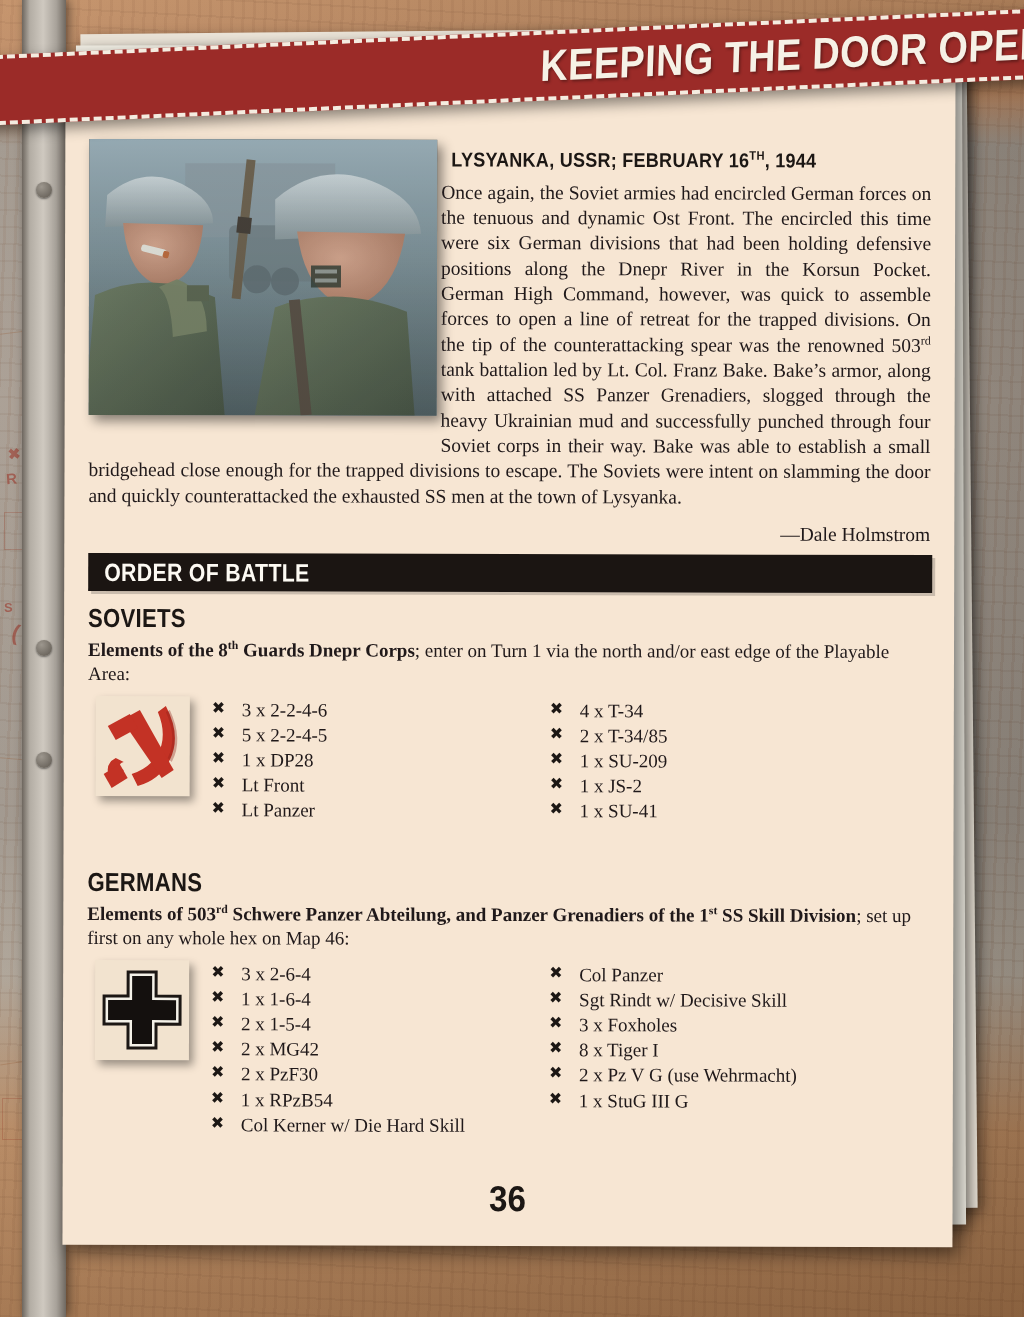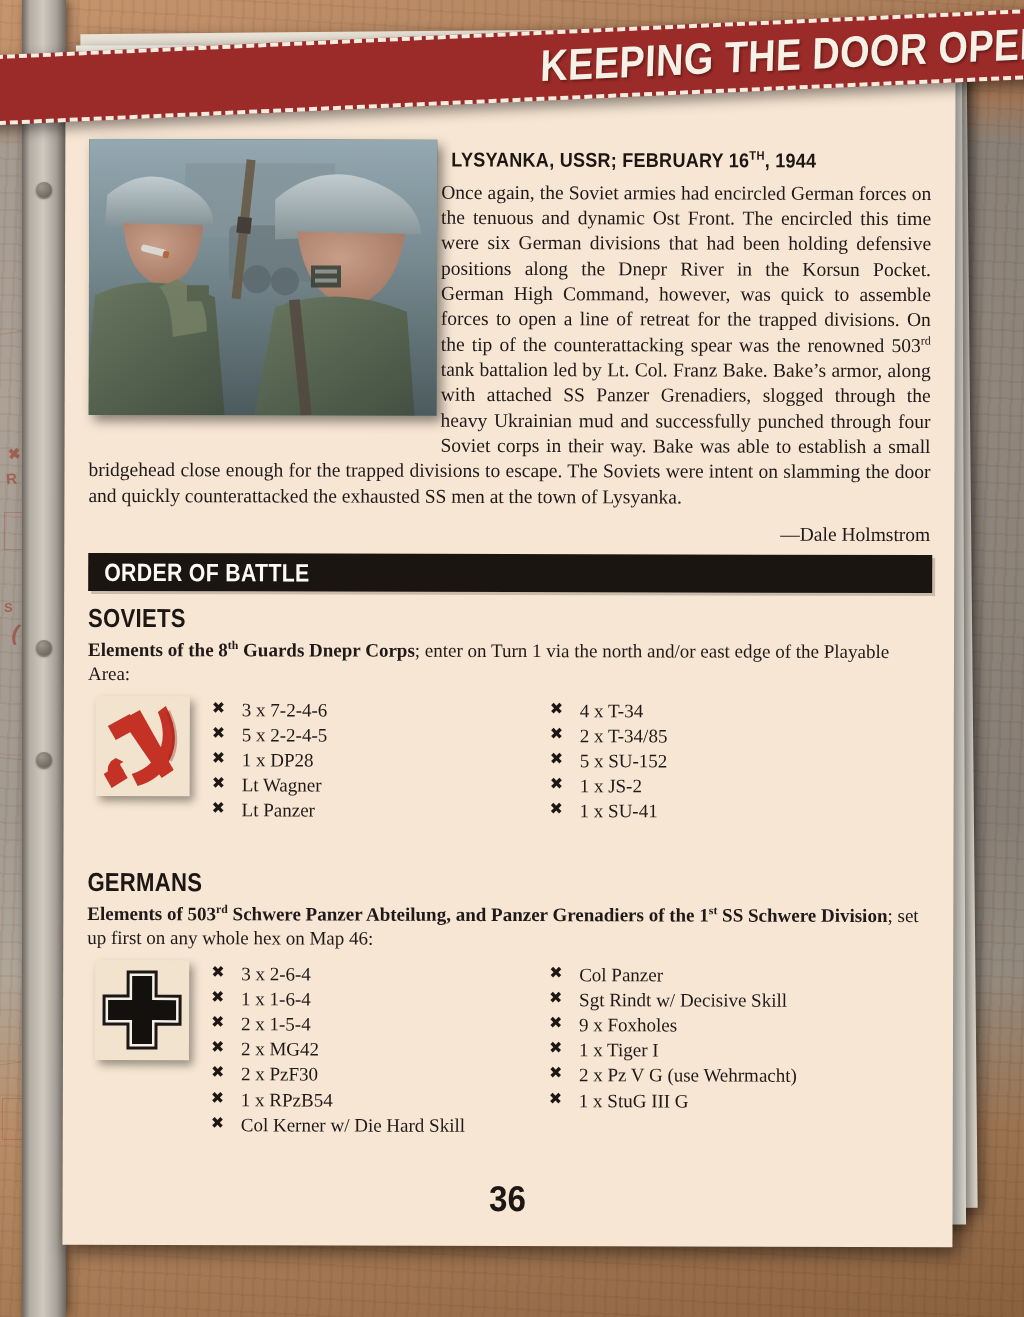--- a/index.html
+++ b/index.html
@@ -207,43 +207,43 @@
             <path d="M8 78 l16 -10 l8 14 l-16 10 z"></path>
           </g>
           <g fill="#8d1f16" opacity=".35">
             <path d="M74 14 q14 30 2 52 l-4 -4 q10 -20 -2 -46 z"></path>
           </g>
         </svg>
       </div>
       <div class="cols">
         <div class="col">
           <ul class="units">
-            <li><span class="star">✖</span><span>3 x 7-2-4-6</span></li>
+            <li><span class="star">✖</span><span>3 x 2-2-4-6</span></li>
             <li><span class="star">✖</span><span>5 x 2-2-4-5</span></li>
             <li><span class="star">✖</span><span>1 x DP28</span></li>
-            <li><span class="star">✖</span><span>Lt Wagner</span></li>
+            <li><span class="star">✖</span><span>Lt Front</span></li>
             <li><span class="star">✖</span><span>Lt Panzer</span></li>
           </ul>
         </div>
         <div class="col right">
           <ul class="units">
             <li><span class="star">✖</span><span>4 x T-34</span></li>
             <li><span class="star">✖</span><span>2 x T-34/85</span></li>
-            <li><span class="star">✖</span><span>5 x SU-152</span></li>
+            <li><span class="star">✖</span><span>1 x SU-209</span></li>
             <li><span class="star">✖</span><span>1 x JS-2</span></li>
             <li><span class="star">✖</span><span>1 x SU-41</span></li>
           </ul>
         </div>
       </div>
     </div>
   </div>
 
   <div class="faction" id="germans">
     <h2>GERMANS</h2>
-    <p class="intro"><b><span>Elements of 503</span><sup>rd</sup><span> Schwere Panzer Abteilung, and Panzer Grenadiers of the 1</span><sup>st</sup><span> SS Schwere Division</span></b><span>; set up first on any whole hex on Map 46:</span></p>
+    <p class="intro"><b><span>Elements of 503</span><sup>rd</sup><span> Schwere Panzer Abteilung, and Panzer Grenadiers of the 1</span><sup>st</sup><span> SS Skill Division</span></b><span>; set up first on any whole hex on Map 46:</span></p>
     <div class="unitblock">
       <div class="emblem">
         <svg viewBox="0 0 94 100" aria-hidden="true">
           <g transform="translate(47,50)">
             <path d="M-14,-38 H14 V-14 H38 V14 H14 V38 H-14 V14 H-38 V-14 H-14 Z" fill="#f4f1e8" stroke="#1c1714" stroke-width="3"></path>
             <path d="M-10,-34 H10 V-10 H34 V10 H10 V34 H-10 V10 H-34 V-10 H-10 Z" fill="#14100e"></path>
           </g>
         </svg>
       </div>
       <div class="cols">
@@ -255,22 +255,22 @@
             <li><span class="star">✖</span><span>2 x MG42</span></li>
             <li><span class="star">✖</span><span>2 x PzF30</span></li>
             <li><span class="star">✖</span><span>1 x RPzB54</span></li>
             <li><span class="star">✖</span><span>Col Kerner w/ Die Hard Skill</span></li>
           </ul>
         </div>
         <div class="col right">
           <ul class="units">
             <li><span class="star">✖</span><span>Col Panzer</span></li>
             <li><span class="star">✖</span><span>Sgt Rindt w/ Decisive Skill</span></li>
-            <li><span class="star">✖</span><span>9 x Foxholes</span></li>
-            <li><span class="star">✖</span><span>1 x Tiger I</span></li>
+            <li><span class="star">✖</span><span>3 x Foxholes</span></li>
+            <li><span class="star">✖</span><span>8 x Tiger I</span></li>
             <li><span class="star">✖</span><span>2 x Pz V G (use Wehrmacht)</span></li>
             <li><span class="star">✖</span><span>1 x StuG III G</span></li>
           </ul>
         </div>
       </div>
     </div>
   </div>
 
   <div id="pagenum">36</div>
 

